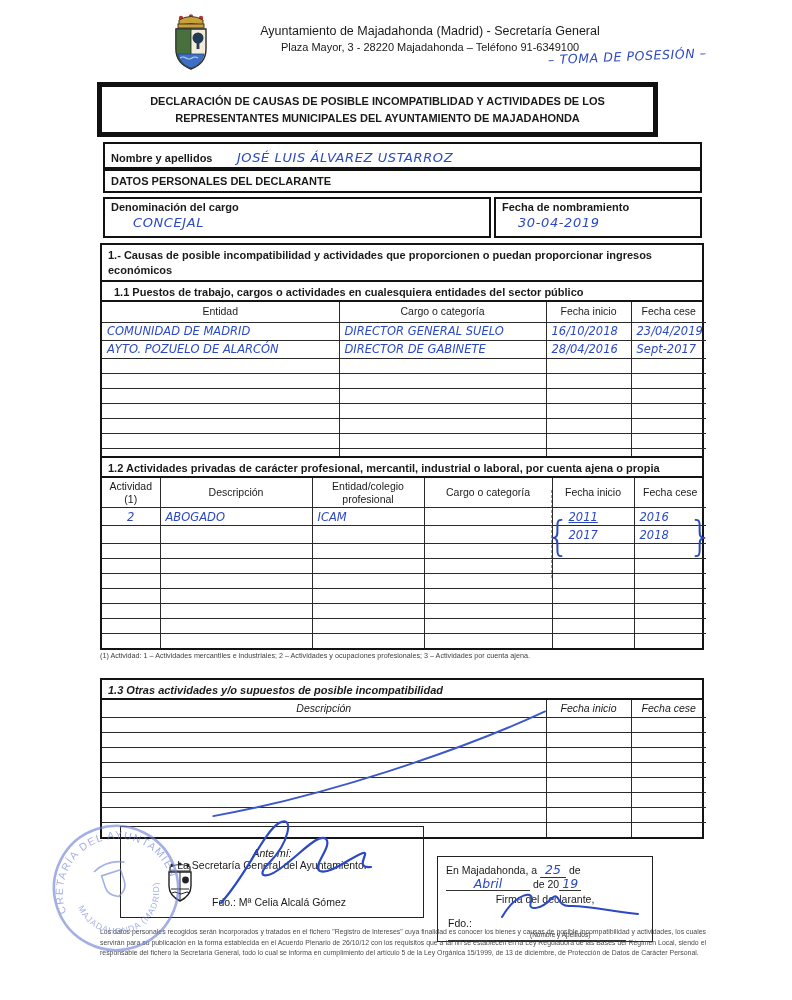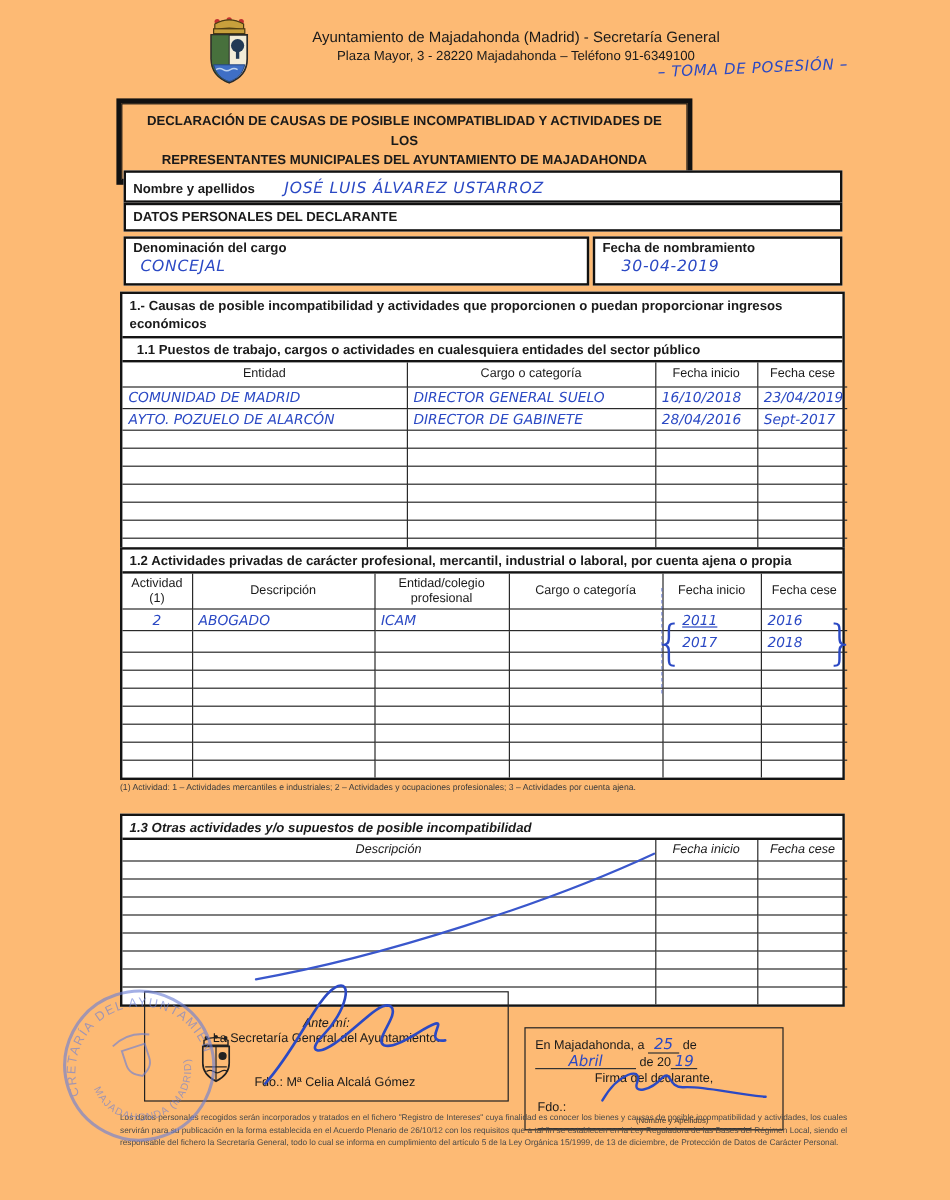--- a/index.html
+++ b/index.html
@@ -1,30 +1,30 @@
 <!DOCTYPE html>
 <html><head>
 <meta charset="utf-8">
 <style>
   html,body { margin:0; padding:0; background:#e8e8e8; }
   #page {
     position:relative; width:792px; height:1000px; margin:0 auto;
-    background:#fdba74; font-family:"Liberation Sans", sans-serif; color:#1a1a1a;
+    background:#ffffff; font-family:"Liberation Sans", sans-serif; color:#1a1a1a;
     overflow:hidden;
   }
   
   #logo { position:absolute; left:166px; top:12px; }
   #org { position:absolute; left:230px; top:24px; width:400px; text-align:center; }
   #org .l1 { font-size:12.5px; }
   #org .l2 { font-size:11px; margin-top:3px; }
   .hw { color:#2b49c4; font-style:italic; font-family:"DejaVu Sans", sans-serif; }
   #top-note { position:absolute; left:548px; top:47px; width:240px; font-size:12.5px;
     letter-spacing:.6px; transform:rotate(-2.5deg); white-space:nowrap; }
   
-  #title-box { position:absolute; left:97px; top:82px; width:480px; box-sizing:border-box;
+  #title-box { position:absolute; left:97px; top:82px; width:561px; box-sizing:border-box;
     border:4px solid #111; }
   #title-box .inner { border:1px solid #111; padding:6px 14px; text-align:center;
     font-weight:bold; font-size:11px; line-height:1.5; }
   
   #personal { position:absolute; left:103px; top:139px; width:599px; }
   .pbox { border:2px solid #111; box-sizing:border-box; background:#fff; }
   #p-title { padding:4px 6px; font-weight:bold; font-size:11px; }
   #p-name { margin-top:3px; padding:4px 6px; height:27px; }
   #p-name .lbl { font-weight:bold; font-size:11px; }
   #p-row { margin-top:4px; display:flex; }
@@ -116,21 +116,21 @@
 
   <div id="personal">
     <div id="p-name" class="pbox">
       <span class="lbl">Nombre y apellidos</span>
       <span class="hw hw13" style="margin-left:20px;">JOSÉ  LUIS  ÁLVAREZ  USTARROZ</span>
     </div>
     <div id="p-title" class="pbox">DATOS PERSONALES DEL DECLARANTE</div>
     <div id="p-row">
       <div id="p-cargo" class="pbox">
         <span class="plbl">Denominación del cargo</span>
-        <span class="hw hw13" style="margin-left:6px;">CONCEJAL</span>
+        <span class="hw hw13" style="margin-left:22px;">CONCEJAL</span>
       </div>
       <div id="p-fecha" class="pbox">
         <span class="plbl">Fecha de nombramiento</span>
         <span class="hw hw13" style="margin-left:16px;">30-04-2019</span>
       </div>
     </div>
   </div>
 
   <div id="sec11" class="sec">
     <div class="sh1">1.-  Causas de posible incompatibilidad y actividades que proporcionen o puedan proporcionar ingresos económicos</div>

